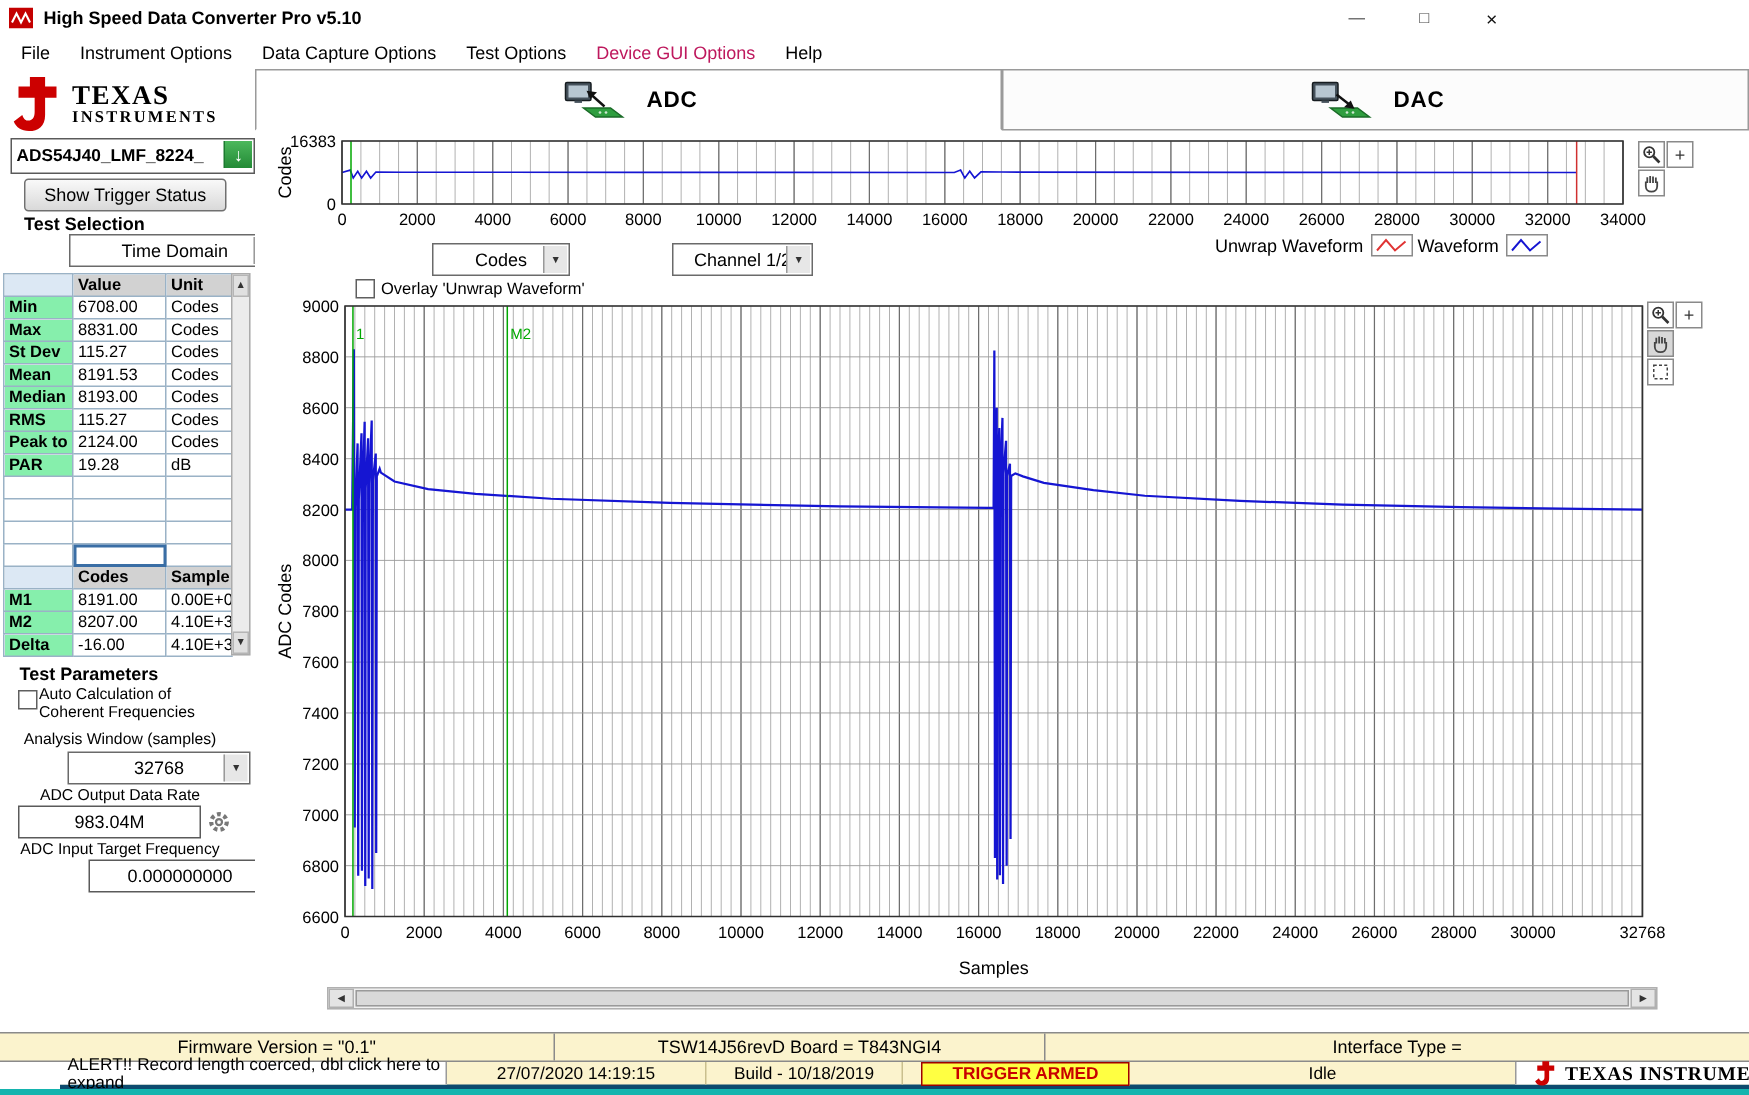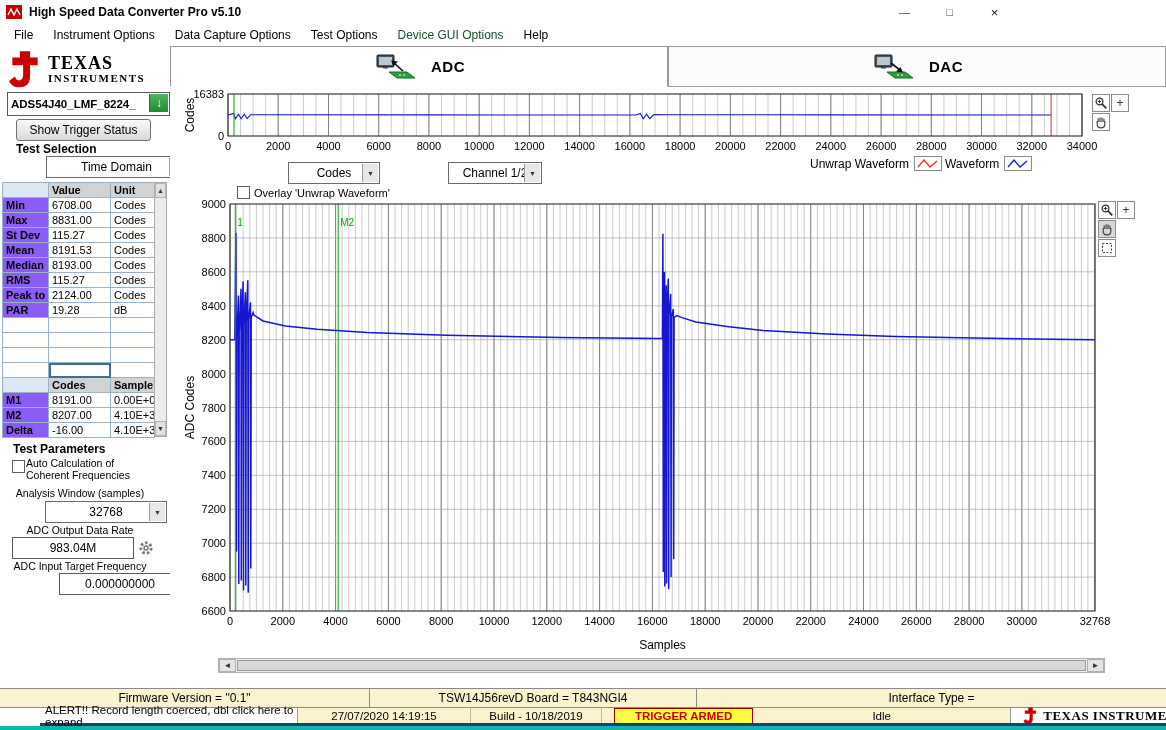--- a/index.html
+++ b/index.html
@@ -8,21 +8,21 @@
   
   .titlebar{position:absolute;left:0;top:0;width:1017px;height:24px;display:flex;align-items:center;background:#fff;}
   .title-icon{width:16px;height:14px;margin:0 7px 0 6px;}
   .title-text{font-size:12px;font-weight:bold;}
   .win-controls{margin-left:auto;display:flex;height:24px;}
   .wbtn{width:45px;height:24px;display:flex;align-items:center;justify-content:center;font-size:11px;color:#444;}
   .wbtn.close{font-size:13px;color:#111;}
   
   .menubar{position:absolute;left:0;top:24px;width:1166px;height:22px;display:flex;align-items:center;padding-left:4px;background:#fff;}
   .menu-item{font-size:12px;padding:3px 10px;white-space:nowrap;}
-  .menu-item.disabled{color:#14532d;}
+  .menu-item.disabled{color:#be185d;}
   
   .sidebar{position:absolute;left:0;top:46px;width:170px;height:642px;background:#fff;}
   .brand{position:absolute;left:8px;top:4px;display:flex;align-items:center;gap:6px;}
   .brand-text{font-family:"Liberation Serif",serif;line-height:1.02;}
   .brand-t1{font-size:18px;font-weight:bold;letter-spacing:1px;}
   .brand-t2{font-size:11px;font-weight:bold;letter-spacing:1.5px;}
   .fieldbox{position:absolute;border:1px solid #5a5a5a;background:#fff;display:flex;align-items:center;font-size:11.5px;text-align:right;}
   .device-box{left:7px;top:46px;width:158px;height:22px;padding-left:3px;font-weight:bold;}
   .load-btn{position:absolute;right:1px;top:1px;width:18px;height:18px;background:linear-gradient(#4cb85c,#238a36);
             color:#fff;display:flex;align-items:center;justify-content:center;font-size:12px;font-weight:bold;border-left:1px solid #1c7a30;}
@@ -32,21 +32,21 @@
   .sec-label{position:absolute;font-size:12px;font-weight:bold;}
   .test-sel-label{left:16px;top:96px;}
   .combo{position:absolute;border:1px solid #6a6a6a;background:#fff;display:flex;align-items:center;justify-content:center;font-size:12px;margin-left:33px;}
   .combo .arrowbox{position:absolute;right:1px;top:1px;bottom:1px;width:15px;background:#e7e7e7;border-left:1px solid #9a9a9a;
                    display:flex;align-items:center;justify-content:center;font-size:7px;color:#333;}
   .time-combo{left:13px;top:110px;width:139px;height:20px;}
   
   .stats-wrap{position:absolute;left:2px;top:136px;}
   table.stats{border-collapse:collapse;table-layout:fixed;width:152px;font-size:11px;}
   table.stats td{border:1px solid #9ab2c6;height:14px;padding:0 3px;overflow:hidden;white-space:nowrap;}
-  td.lbl{background:#8b5cf6;font-weight:bold;}
+  td.lbl{background:#86efac;font-weight:bold;}
   td.lblh{background:#dce8f4;}
   td.hdr{background:#d2d2d2;font-weight:bold;}
   td.blk{background:#fff;}
   td.focus{outline:2px solid #3a6ea5;outline-offset:-2px;}
   .stats-scroll{position:absolute;left:154px;top:136px;width:13px;height:255px;background:#ececec;border:1px solid #ababab;box-sizing:border-box;
                 display:flex;flex-direction:column;justify-content:space-between;}
   .sbtn{height:13px;background:#e0e0e0;border:1px solid #b5b5b5;display:flex;align-items:center;justify-content:center;font-size:7px;color:#333;}
   
   .tp-title{left:13px;top:396px;}
   .checkbox{position:absolute;width:11px;height:11px;background:#fff;border:1px solid #5f5f5f;}

